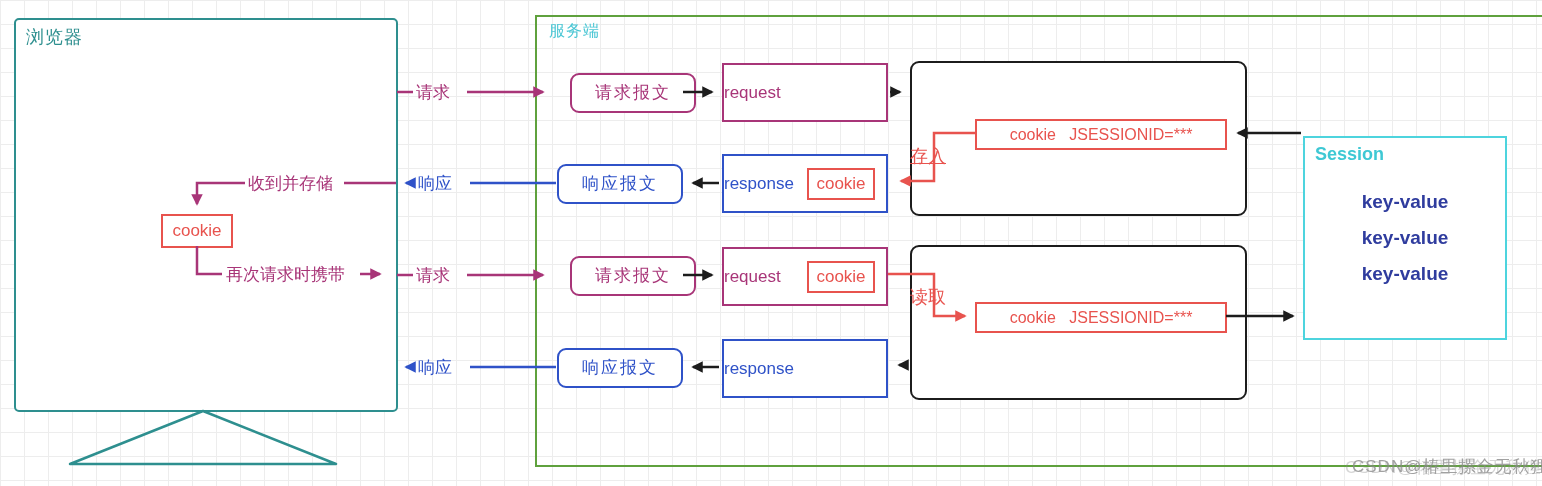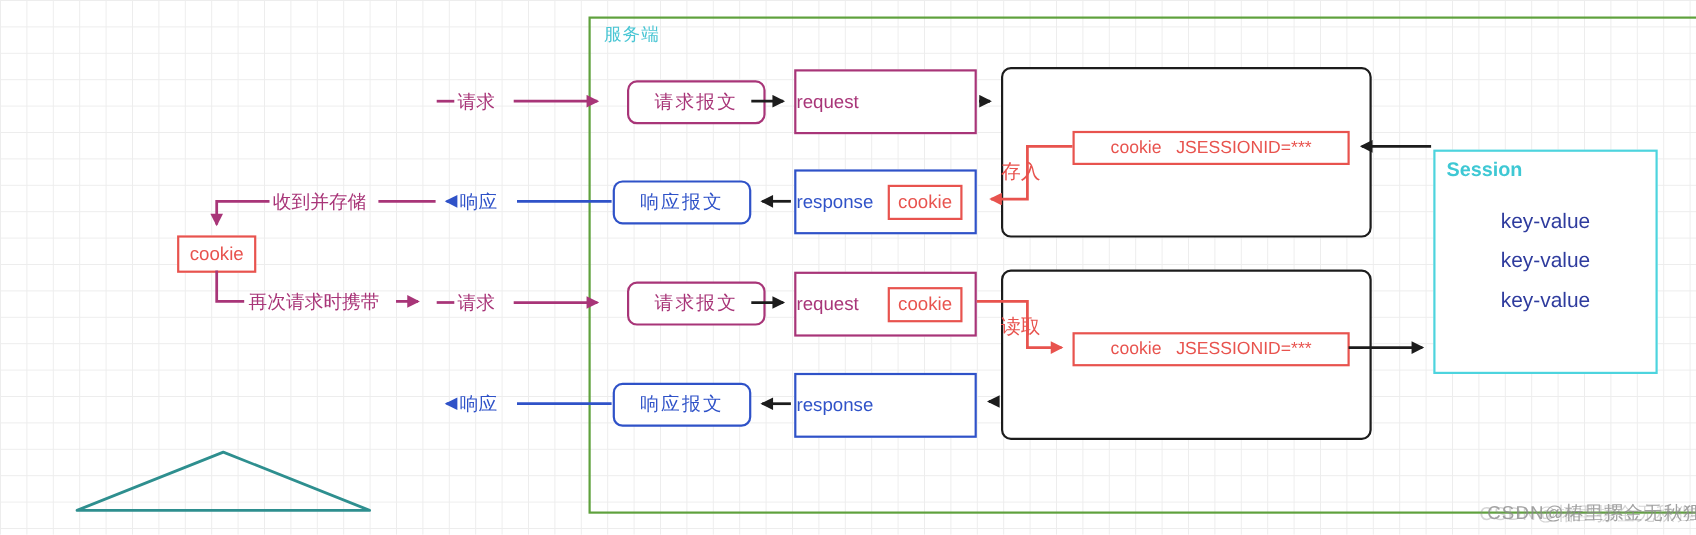--- a/index.html
+++ b/index.html
@@ -52,39 +52,42 @@
   .cookiebox{
     left:161px;top:214px;width:68px;height:30px;background:#fff;border:2.5px solid #E8534E;
     color:#E8534E;text-align:center;line-height:30px;font-size:17px;z-index:1;
   }
   
   .sessionbox{
     left:1303px;top:136px;width:200px;height:200px;background:#fff;
     border:2.5px solid #4DD4DE;z-index:1;
   }
   .session-title{position:absolute;left:10px;top:6px;color:#3EC8D4;font-size:18px;font-weight:bold;}
-  .session-entries{margin-top:46px;text-align:center;color:#2F3C9E;font-size:19px;font-weight:normal;line-height:36px;}
+  .session-entries{margin-top:46px;text-align:center;color:#2F3C9E;font-size:19px;font-weight:bold;line-height:36px;}
   
   .alabel{z-index:3;font-size:17px;white-space:nowrap;}
   .alabel.m{color:#A83578;}
   .alabel.b{color:#2F52C8;}
   .alabel.r{color:#E8534E;font-size:18px;}
   
   .connectors{position:absolute;left:0;top:0;z-index:2;pointer-events:none;}
   
   .watermark{
     left:1352px;top:455px;z-index:4;color:#8a8a8a;opacity:.8;font-size:17px;letter-spacing:1px;
     text-shadow:-7px 1px 0 rgba(140,140,140,.45);white-space:nowrap;
   }
 </style>
 </head>
 <body>
 
 <div class="canvas">
 
+  <div class="abs browser-box">
+    <span class="browser-title">浏览器</span>
+  </div>
 
   <div class="abs server-box">
     <span class="server-title">服务端</span>
   </div>
 
   <div class="abs msgbox m" style="left:557px;top:73px;">请求报文</div>
   <div class="abs msgbox b" style="left:557px;top:164px;">响应报文</div>
   <div class="abs msgbox m" style="left:557px;top:256px;">请求报文</div>
   <div class="abs msgbox b" style="left:557px;top:348px;">响应报文</div>
 
@@ -119,21 +122,21 @@
       <div>key-value</div>
     </div>
   </div>
 
   <span class="abs alabel m" style="left:416px;top:81px;">请求</span>
   <span class="abs alabel b" style="left:418px;top:172px;">响应</span>
   <span class="abs alabel m" style="left:416px;top:264px;">请求</span>
   <span class="abs alabel b" style="left:418px;top:356px;">响应</span>
   <span class="abs alabel m" style="left:248px;top:172px;">收到并存储</span>
   <span class="abs alabel m" style="left:226px;top:263px;">再次请求时携带</span>
-  <span class="abs alabel r" style="left:910px;top:144px;">存入</span>
+  <span class="abs alabel r" style="left:910px;top:144px;text-decoration:underline;">存入</span>
   <span class="abs alabel r" style="left:910px;top:285px;">读取</span>
 
   <svg class="connectors" width="1542" height="486" viewBox="0 0 1542 486">
     <defs>
       <marker id="mM" viewBox="0 0 10 10" refX="8.5" refY="5" markerWidth="5" markerHeight="4.6" orient="auto" markerUnits="strokeWidth">
         <path d="M0,0 L10,5 L0,10 Z" fill="#A83578"></path>
       </marker>
       <marker id="mB" viewBox="0 0 10 10" refX="8.5" refY="5" markerWidth="5" markerHeight="4.6" orient="auto" markerUnits="strokeWidth">
         <path d="M0,0 L10,5 L0,10 Z" fill="#2F52C8"></path>
       </marker>

